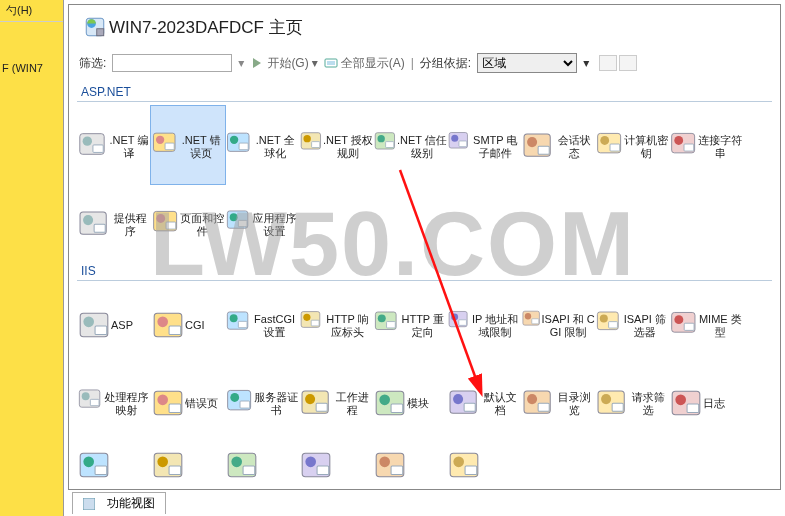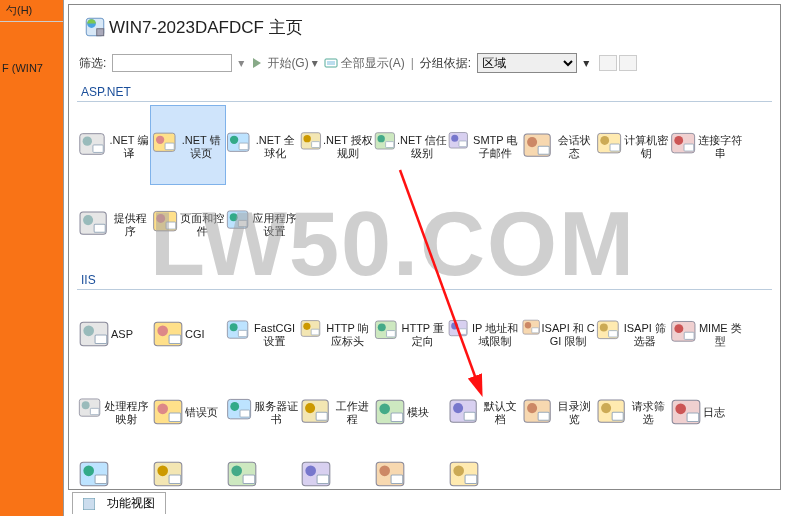--- a/index.html
+++ b/index.html
@@ -9,21 +9,21 @@
   background: #fff;
   width: 785px;
   height: 516px;
   overflow: hidden;
   position: relative;
 }
 .left-pane {
   position: absolute;
   left: 0; top: 0;
   width: 64px; height: 516px;
-  background: #f97316;
+  background: #fde047;
   border-right: 1px solid #999;
 }
 .left-pane .header {
   height: 22px;
   border-bottom: 1px solid #ccc;
   padding: 3px 6px;
   font-size: 11px;
   color: #222;
 }
 .left-pane .tree {
@@ -321,21 +321,21 @@
         <div class="item">
           <span class="ico"><svg viewBox="0 0 32 32">
               <rect x="3" y="5" width="26" height="22" rx="3" fill="#bde3ff" stroke="#889"></rect>
               <circle cx="11" cy="13" r="5" fill="#3a8"></circle>
               <rect x="17" y="17" width="11" height="8" rx="1" fill="#fff" stroke="#9ab"></rect>
             </svg></span>
           <span class="lbl">应用程序设置</span>
         </div>
       </div>
 
-    <div class="group-label" style="margin-top:11px">IIS</div>
+    <div class="group-label" style="margin-top:2px">IIS</div>
     <hr class="group-rule">
     <div class="icon-grid" id="iis-grid">
         <div class="item">
           <span class="ico"><svg viewBox="0 0 32 32">
               <rect x="3" y="5" width="26" height="22" rx="3" fill="#e6e6e6" stroke="#889"></rect>
               <circle cx="11" cy="13" r="5" fill="#9bb"></circle>
               <rect x="17" y="17" width="11" height="8" rx="1" fill="#fff" stroke="#9ab"></rect>
             </svg></span>
           <span class="lbl">ASP</span>
         </div>

